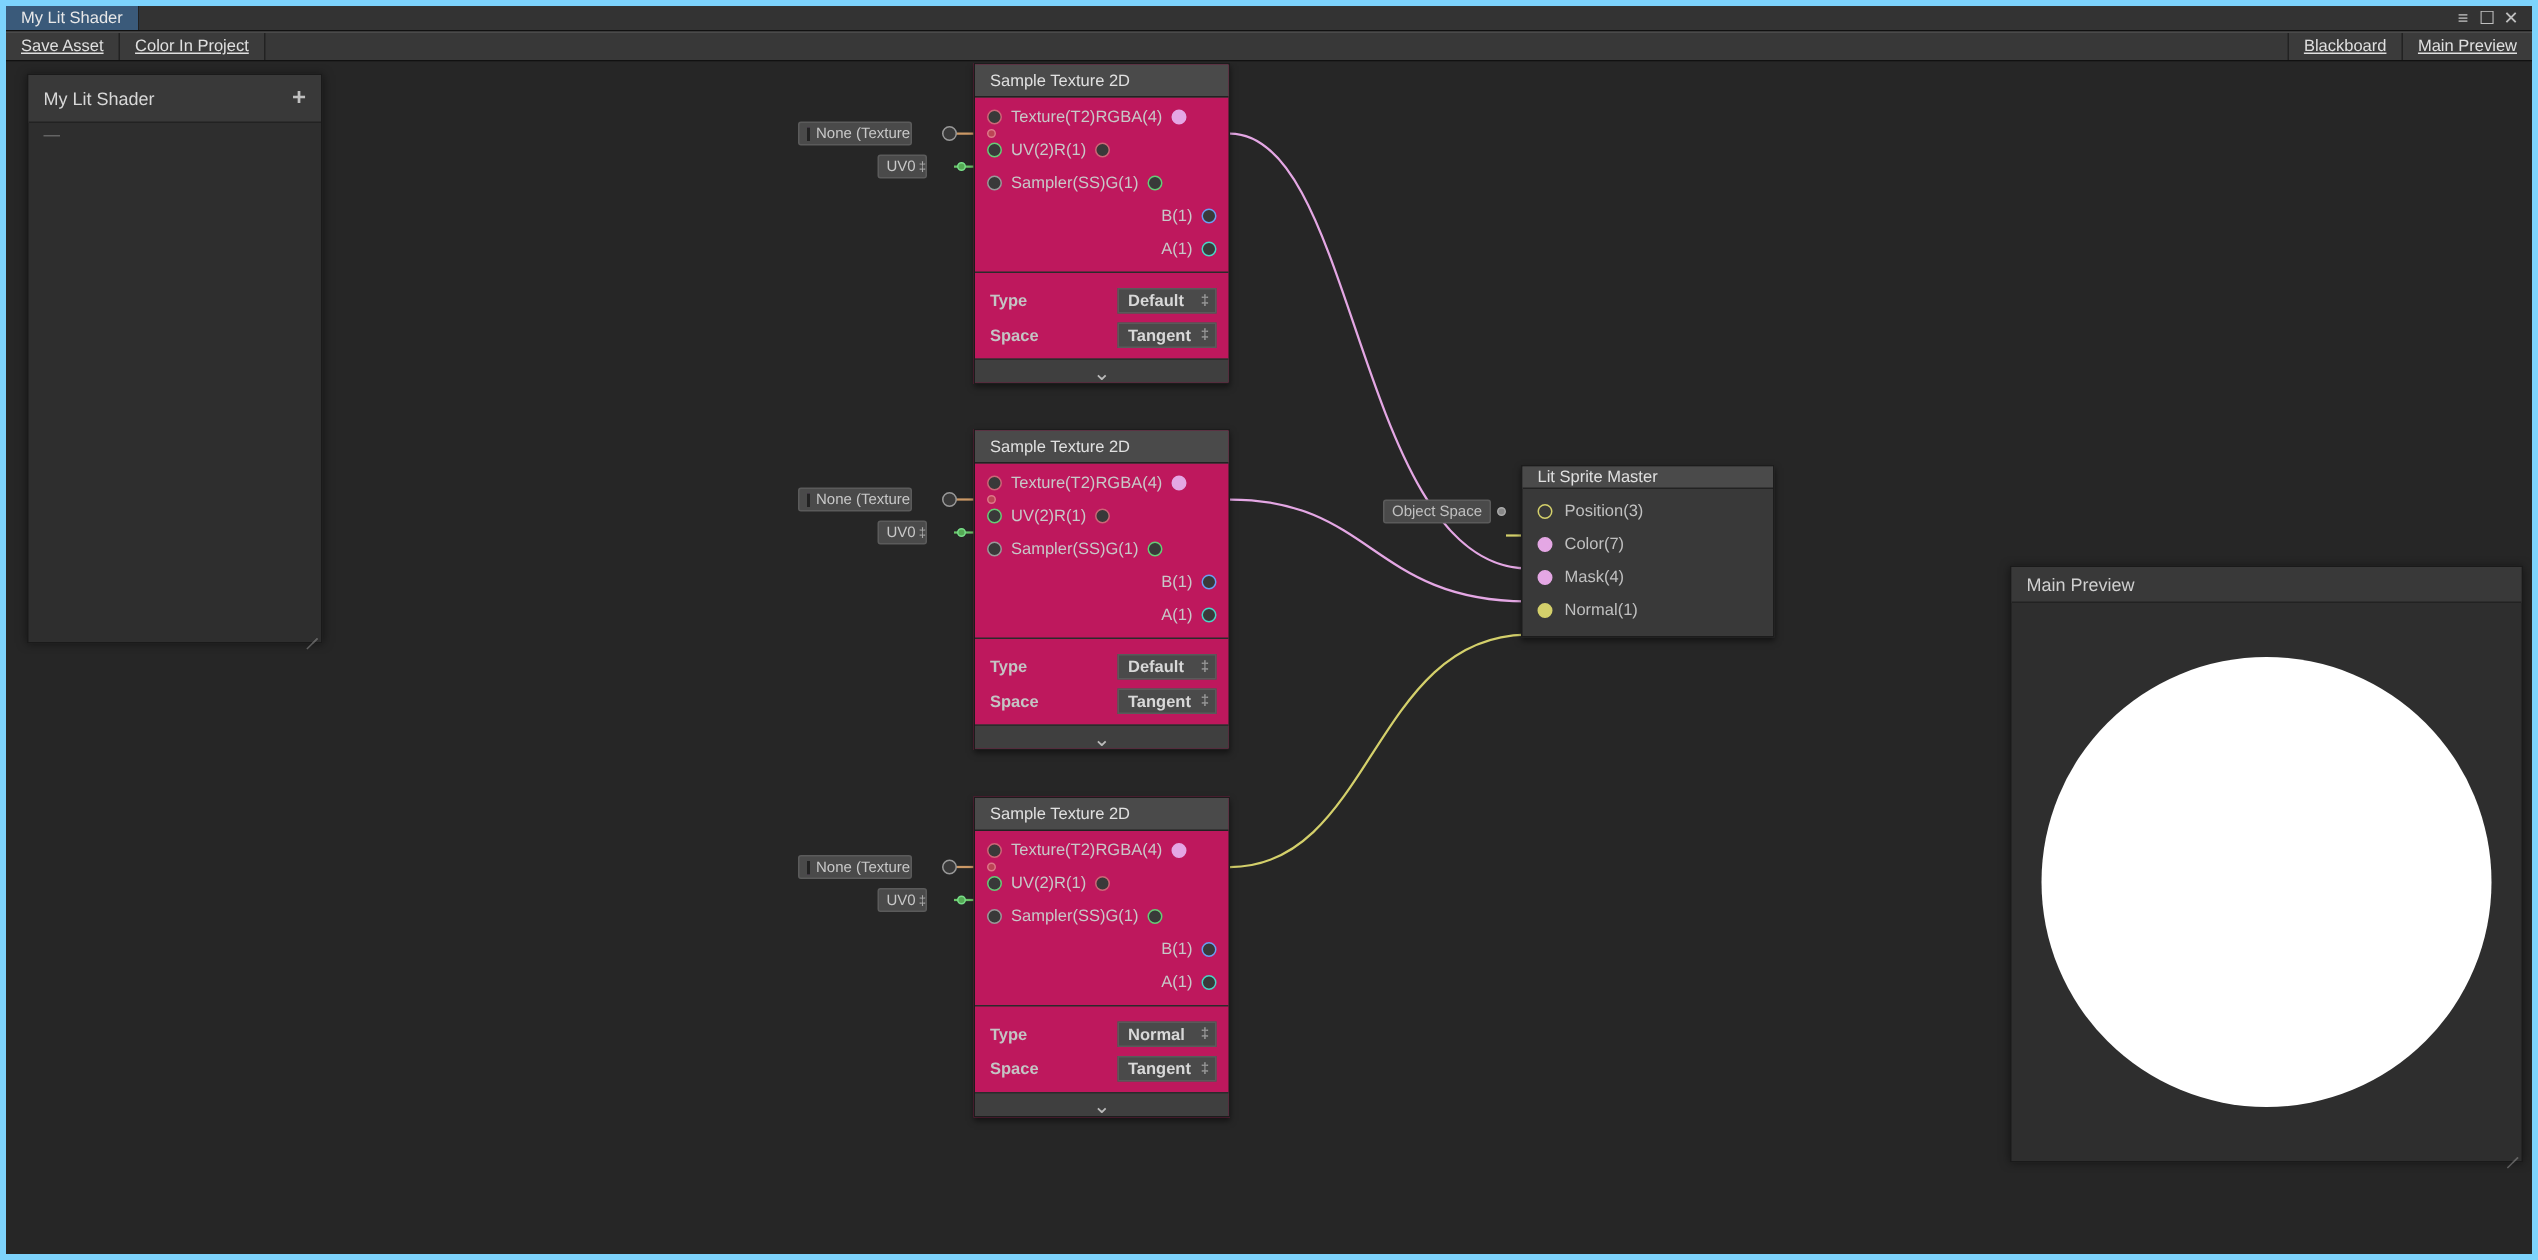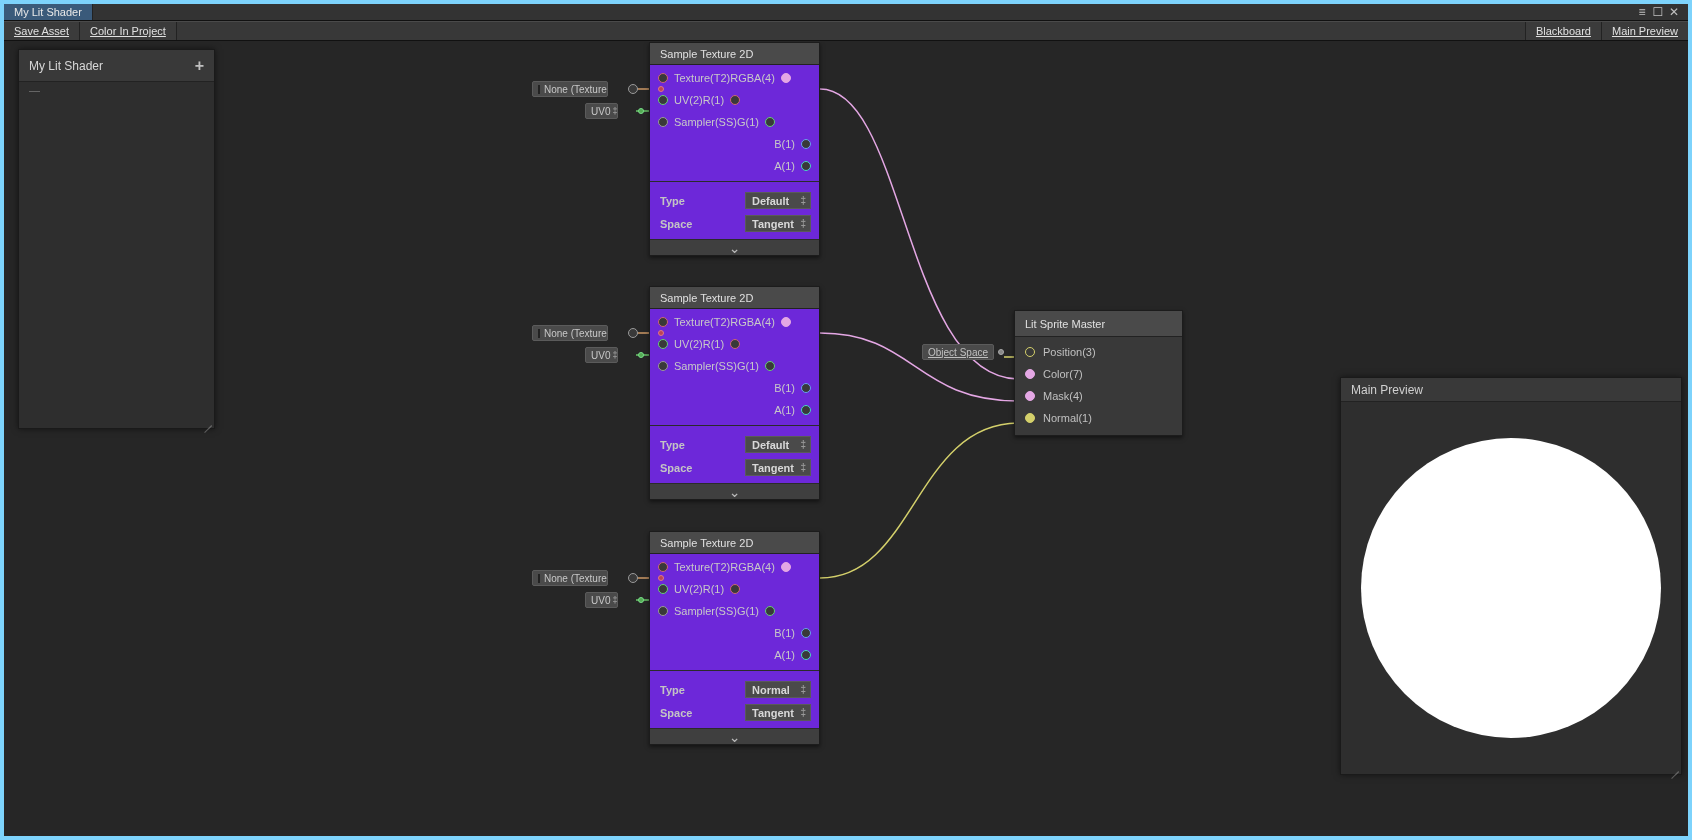--- a/index.html
+++ b/index.html
@@ -26,21 +26,21 @@
   .resize-handle::before { width:10px; bottom:0; right:0; transform: rotate(-45deg); transform-origin: right bottom;}
   .resize-handle::after { width:5px; bottom:0; right:0; transform: rotate(-45deg); transform-origin: right bottom;}
 
   
   .main-preview { position: absolute; right: 5px; top: 335px; width: 342px; height: 398px; background: #2e2e2e; border: 1px solid #1a1a1a; box-shadow: 0 0 6px rgba(0,0,0,0.5); }
   .main-preview-header { height: 24px; background: #393939; display: flex; align-items: center; padding: 0 10px; color: #d0d0d0; border-bottom: 1px solid #222; }
   .preview-body { position: absolute; top: 24px; left: 0; right: 0; bottom: 0; display:flex; align-items:center; justify-content:center; }
   .preview-circle { width: 300px; height: 300px; border-radius: 50%; background: #fff; }
 
   
-  .node { position: absolute; width: 171px; background: #6d28d9; border: 1px solid #1c1c1c; box-shadow: 0 2px 4px rgba(0,0,0,0.5); font-size: 11px; color: #c8c8c8; }
+  .node { position: absolute; width: 171px; background: #be185d; border: 1px solid #1c1c1c; box-shadow: 0 2px 4px rgba(0,0,0,0.5); font-size: 11px; color: #c8c8c8; }
   .node-header { height: 22px; background: #4a4a4a; display:flex; align-items:center; padding: 0 10px; color: #e0e0e0; border-bottom: 1px solid #222; }
   .node-body { padding: 2px 0 4px 0; min-height: 10px; position: relative; }
   .node-row { height: 22px; display: flex; align-items: center; justify-content: flex-start; padding: 0 8px; position: relative; }
   .node-row.outonly { justify-content: flex-end; }
   .port-label-in { display:flex; align-items:center; gap:6px; }
   .port-label-out { display:flex; align-items:center; gap:6px; }
   .port { width: 10px; height: 10px; border: 1px solid #aaa; border-radius: 50%; background: #393939; display:inline-block; flex-shrink:0;}
   .port.red   { border-color:#cc6677; }
   .port.green { border-color:#66cc77; }
   .port.teal  { border-color:#4bd4c5; }
@@ -64,25 +64,25 @@
   .ext-pill { height: 16px; background:#4a4a4a; border:1px solid #5b5b5b; display:flex; align-items:center; padding: 0 4px 0 5px; color:#c8c8c8; font-size:10px; border-radius: 2px; white-space: nowrap; overflow:hidden;}
   .ext-pill .sq { width:9px; height:9px; background:#6f4a7a; border:1px solid #222; margin-right:4px; display:inline-block;}
   .ext-pill .tri { font-size:9px; color:#aaa; margin-left: 2px;}
   .dot { width:6px; height:6px; border-radius:50%; display:inline-block;}
   .dot.red { background:#b45; border:1px solid #d78;}
   .dot.green { background:#5a5; border:1px solid #7d8;}
   .dot.gray { background:#888; border:1px solid #aaa;}
 
   
   .master { position:absolute; width:169px; background:#393939; border:1px solid #1c1c1c; box-shadow:0 2px 4px rgba(0,0,0,0.5); font-size:11px; }
-  .master-header { height:26px; background:#4a4a4a; display:flex; align-items:center; padding:0 10px; color:#e0e0e0; border-bottom:1px solid #222;}
+  .master-header { height:15px; background:#4a4a4a; display:flex; align-items:center; padding:0 10px; color:#e0e0e0; border-bottom:1px solid #222;}
   .master-body { padding: 4px 0 6px 0;}
   .m-row { height:22px; display:flex; align-items:center; gap:8px; padding:0 10px;}
   .m-ext { position:absolute; left:-93px; height:22px; display:flex; align-items:center; gap:4px; font-size:10px; color:#c0c0c0; }
-  .m-ext .pill { height:16px; background:#4a4a4a; border:1px solid #5b5b5b; padding:0 5px; display:flex; align-items:center; border-radius:2px; white-space: nowrap; text-decoration: underline;}
+  .m-ext .pill { height:16px; background:#4a4a4a; border:1px solid #5b5b5b; padding:0 5px; display:flex; align-items:center; border-radius:2px; white-space: nowrap;}
 
   
   svg.edges { position:absolute; left:0; top:0; width:100%; height:100%; pointer-events:none; }
   .edge { fill:none; stroke-width:1.5; }
   .edge.pink { stroke:#e4a7e4; }
   .edge.yellow { stroke:#d4d06b; }
   .edge.green { stroke:#6ac66a; }
   .edge.red { stroke:#c96; }
 </style>
 </head>

